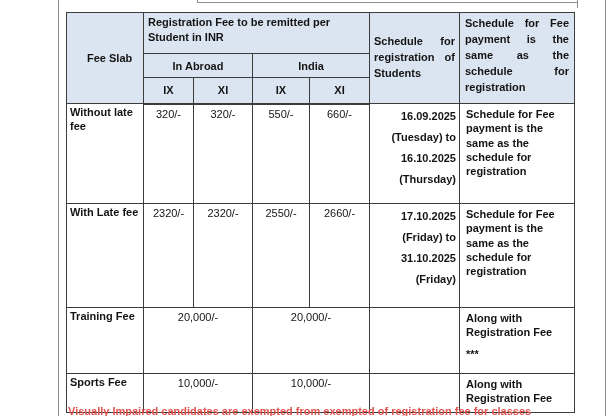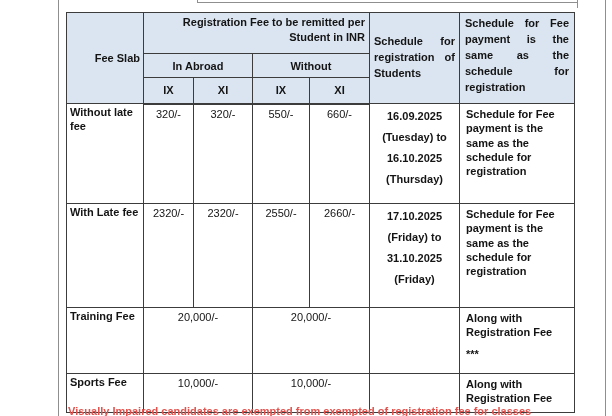--- a/index.html
+++ b/index.html
@@ -16,42 +16,42 @@
     border-collapse:collapse; table-layout:fixed;
   }
   .fee-table td, .fee-table th {
     border:1px solid var(--border, #3c3c3c);
     font-size:11px; color:#141414;
     vertical-align:top; padding:1px 3px; overflow:hidden;
     box-sizing:border-box;
   }
   .fee-table th {
     background:var(--header_bg, #dbe5f1);
-    font-weight:bold; text-align:right;
+    font-weight:bold; text-align:left;
   }
   tr.h-a { height:41px; }
   tr.h-b { height:24px; }
   tr.h-c { height:26px; }
   tr.r1  { height:100px; }
   tr.r2  { height:104px; }
   tr.r3  { height:66px; }
   tr.r4  { height:39px; }
   
   tr.h-c th { border-bottom-width:2px; }
 
   th.fee-slab   { vertical-align:middle; padding-left:20px; }
   th.reg-fee    { padding:2px 4px; line-height:1.35; }
   th.sub        { text-align:center; vertical-align:middle; }
   th.sched-reg  { vertical-align:middle; text-align:justify; padding:2px 4px; line-height:1.45; }
   th.sched-fee  { vertical-align:top; text-align:justify; padding:3px 5px; line-height:1.45; }
 
   td.lbl   { font-weight:bold; padding-top:2px; line-height:1.25; }
   td.num   { text-align:center; padding-top:3px; }
   td.dates { text-align:center; font-weight:bold; padding-top:2px; }
-  td.dates div { line-height:21px; }
+  td.dates div { line-height:21px;text-align:right; }
   td.note  { font-weight:bold; line-height:1.3; padding:3px 3px 2px 6px; }
   td.note .stars { margin-top:7px; }
 
   .footnote {
     position:absolute; left:68px; top:405px; width:540px;
     font-weight:bold; font-size:11px; white-space:nowrap;
     color:var(--footnote_red, #e0534e);
   }
 </style>
 </head>
@@ -76,21 +76,21 @@
 
   <tbody>
       <tr class="h-a">
     <th class="fee-slab" rowspan="3">Fee Slab</th>
     <th class="reg-fee" colspan="4">Registration Fee to be remitted per Student in INR</th>
     <th class="sched-reg" rowspan="3">Schedule for registration of Students</th>
     <th class="sched-fee" rowspan="3">Schedule for Fee payment is the same as the schedule for registration</th>
   </tr>
   <tr class="h-b">
     <th class="sub" colspan="2">In Abroad</th>
-    <th class="sub" colspan="2">Without</th>
+    <th class="sub" colspan="2">India</th>
   </tr>
   <tr class="h-c">
     <th class="sub">IX</th>
     <th class="sub">XI</th>
     <th class="sub">IX</th>
     <th class="sub">XI</th>
   </tr>
 
   <tr class="r1">
     <td class="lbl">Without late fee</td>

